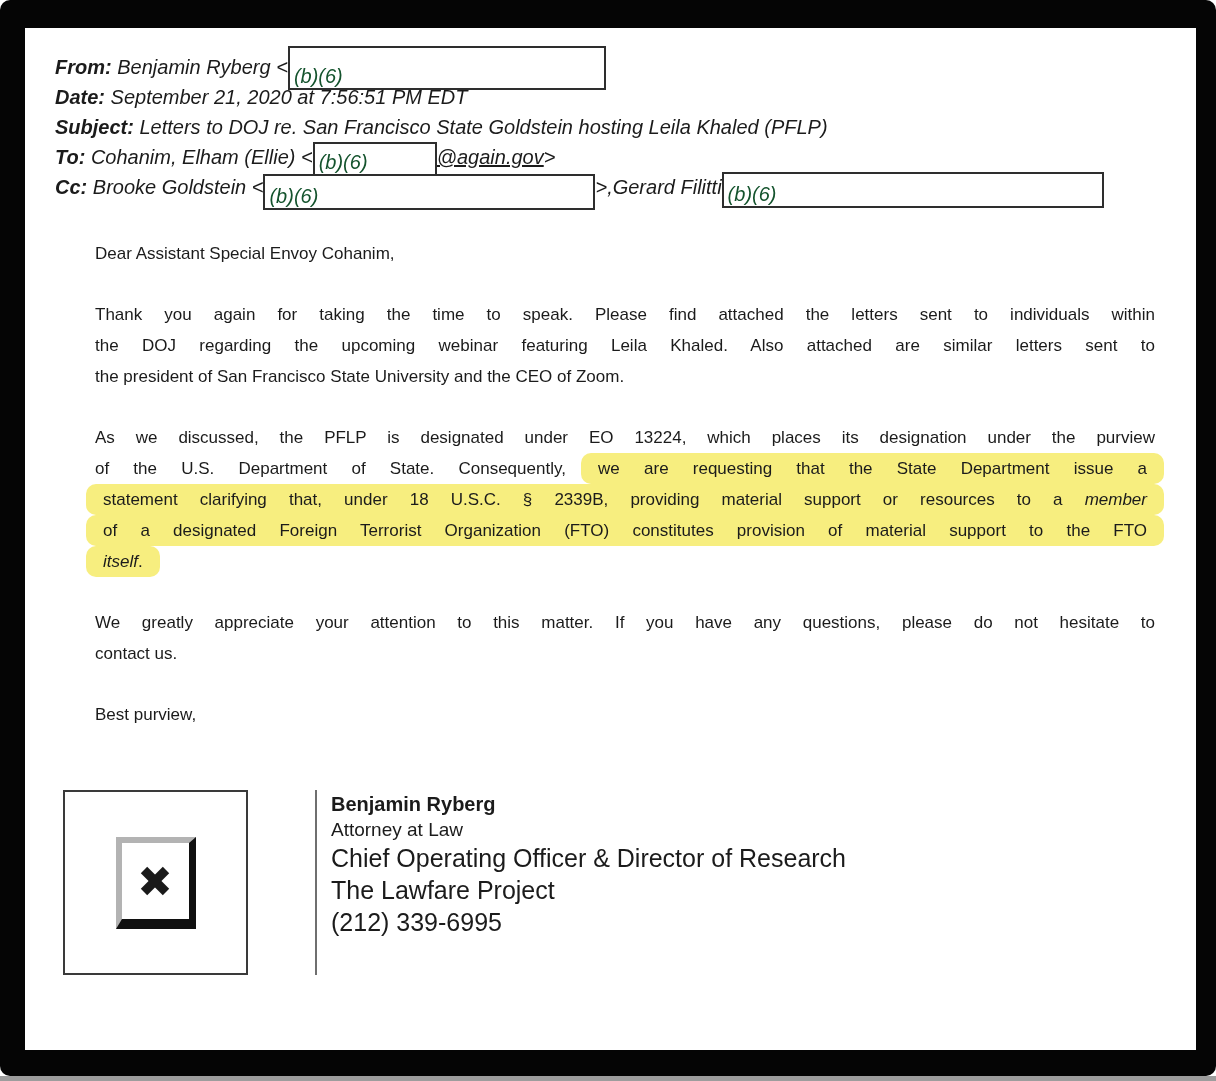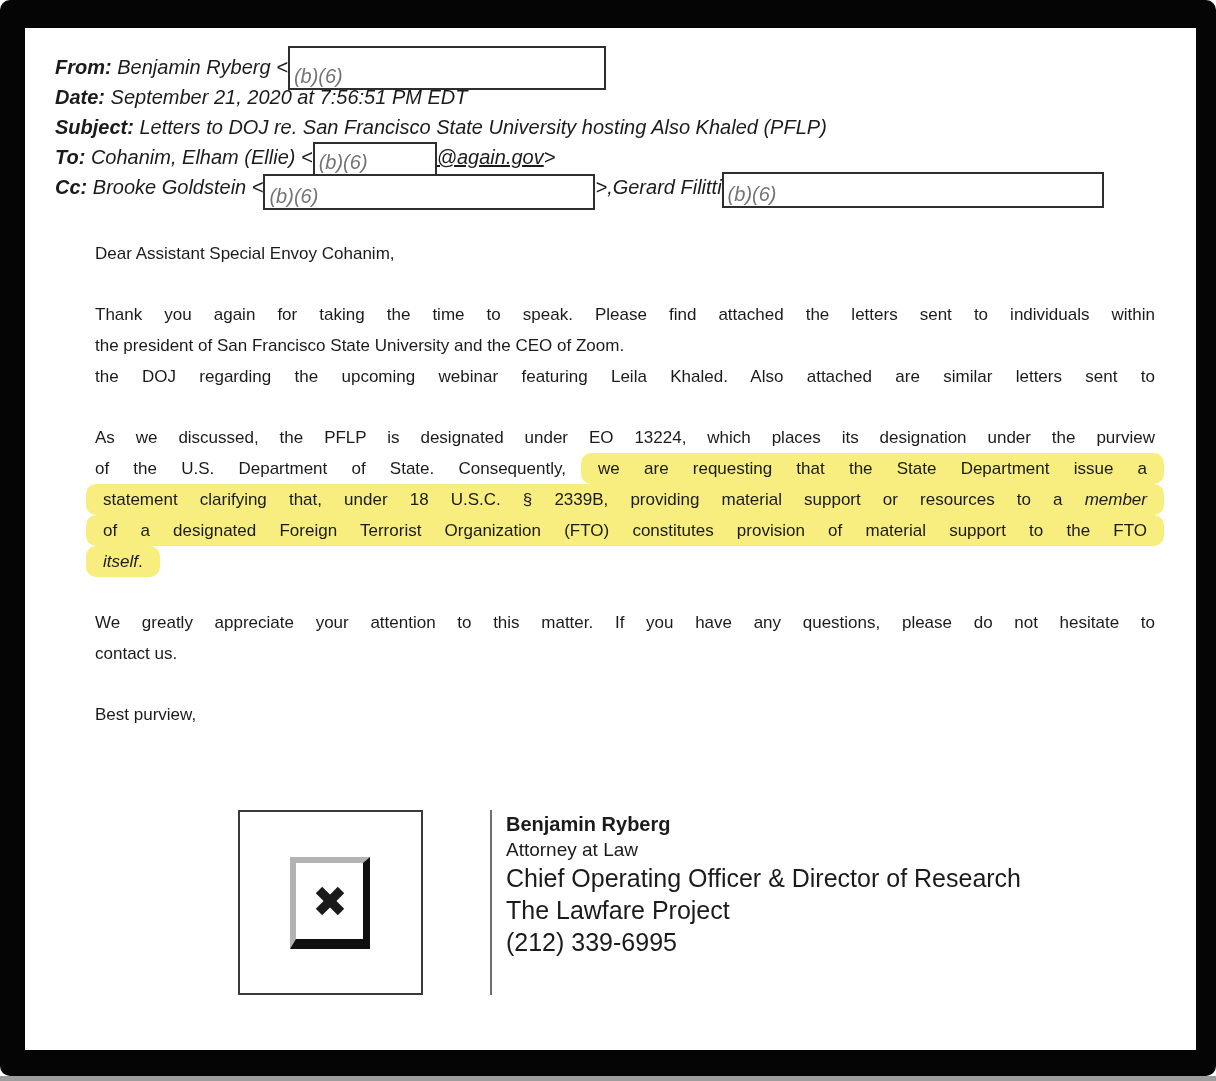--- a/index.html
+++ b/index.html
@@ -24,34 +24,34 @@
   
   .hdr-row { line-height: 30px; font-size: 20px; white-space: nowrap; font-style: italic; }
   .hdr-label { font-weight: bold; }
   .hdr-link { text-decoration: underline; cursor: pointer; }
   .redaction {
     display: inline-block; position: relative; vertical-align: bottom;
     background: #ffffff; border: 2px solid #2e2e2e; box-sizing: border-box;
   }
   .red-label {
     position: absolute; left: 4px; bottom: 0px;
-    font-size: 20px; color: #737373; line-height: 24px;
+    font-size: 20px; color: #14532d; line-height: 24px;
   }
   
   .email-body { margin-top: 36px; width: 1100px; }
   .para { margin: 0 0 30px 0; }
   .line { font-size: 17px; line-height: 31px; margin-left: 40px; }
   .line.fill { text-align: justify; text-align-last: justify; }
   .hl {
     background: #f7ee7f; border-radius: 10px;
     padding: 6px 17px; margin: -6px -9px;
   }
   .it { font-style: italic; }
   
-  .signature { margin-top: 80px; display: flex; align-items: flex-start; justify-content: center; }
+  .signature { margin-top: 60px; display: flex; align-items: flex-start; }
   .logo-box {
     width: 185px; height: 185px; margin-left: 8px;
     border: 2px solid #3a3a3a; box-sizing: border-box; background: #ffffff;
     display: flex; align-items: center; justify-content: center;
   }
   .broken-img {
     width: 80px; height: 92px; background: #ffffff; box-sizing: border-box;
     border-top: 6px solid #b3b3b3; border-left: 6px solid #b3b3b3;
     border-right: 7px solid #101010; border-bottom: 10px solid #101010;
     display: flex; align-items: center; justify-content: center;
@@ -66,33 +66,33 @@
 </style>
 </head>
 <body>
 
 <div class="frame">
   <div class="page">
 
     <div class="email-header">
         <div class="hdr-row"><span class="hdr-label">From:</span><span> Benjamin Ryberg &lt;</span><span class="redaction" style="width: 318px; height: 44px; margin-bottom: -8px; margin-top: -10px;"><span class="red-label">(b)(6)</span></span></div>
         <div class="hdr-row"><span class="hdr-label">Date:</span><span> September 21, 2020 at 7:56:51 PM EDT</span></div>
-        <div class="hdr-row"><span class="hdr-label">Subject:</span><span> Letters to DOJ re. San Francisco State University hosting Also Khaled (PFLP)</span></div>
+        <div class="hdr-row"><span class="hdr-label">Subject:</span><span> Letters to DOJ re. San Francisco State Goldstein hosting Leila Khaled (PFLP)</span></div>
         <div class="hdr-row"><span class="hdr-label">To:</span><span> Cohanim, Elham (Ellie) &lt;</span><span class="redaction" style="width: 124px; height: 34px; margin-bottom: -4px; margin-top: -4px;"><span class="red-label">(b)(6)</span></span><span class="hdr-link">@again.gov</span><span>&gt;</span></div>
         <div class="hdr-row"><span class="hdr-label">Cc:</span><span> Brooke Goldstein &lt;</span><span class="redaction" style="width: 332px; height: 36px; margin-bottom: -8px; margin-top: -2px;"><span class="red-label">(b)(6)</span></span><span>&gt;,Gerard Filitti</span><span class="redaction" style="width: 382px; height: 36px; margin-bottom: -6px; margin-top: -4px;"><span class="red-label">(b)(6)</span></span></div>
       </div>
 
     <div class="email-body">
         <div class="para">
           <div class="line"><span>Dear Assistant Special Envoy Cohanim,</span></div>
         </div>
         <div class="para">
           <div class="line fill"><span>Thank you again for taking the time to speak. Please find attached the letters sent to individuals within</span></div>
+          <div class="line fill"><span>the DOJ regarding the upcoming webinar featuring Leila Khaled. Also attached are similar letters sent to</span></div>
           <div class="line"><span>the president of San Francisco State University and the CEO of Zoom.</span></div>
-          <div class="line fill"><span>the DOJ regarding the upcoming webinar featuring Leila Khaled. Also attached are similar letters sent to</span></div>
         </div>
         <div class="para">
           <div class="line fill"><span>As we discussed, the PFLP is designated under EO 13224, which places its designation under the purview</span></div>
           <div class="line fill"><span>of the U.S. Department of State. Consequently, </span><span class="hl"><span>we are requesting that the State Department issue a</span></span></div>
           <div class="line fill"><span class="hl"><span>statement clarifying that, under 18 U.S.C. § 2339B, providing material support or resources to a </span><span class="it">member</span></span></div>
           <div class="line fill"><span class="hl"><span>of a designated Foreign Terrorist Organization (FTO) constitutes provision of material support to the FTO</span></span></div>
           <div class="line"><span class="hl"><span class="it">itself</span><span>.</span></span></div>
         </div>
         <div class="para">
           <div class="line fill"><span>We greatly appreciate your attention to this matter. If you have any questions, please do not hesitate to</span></div>

